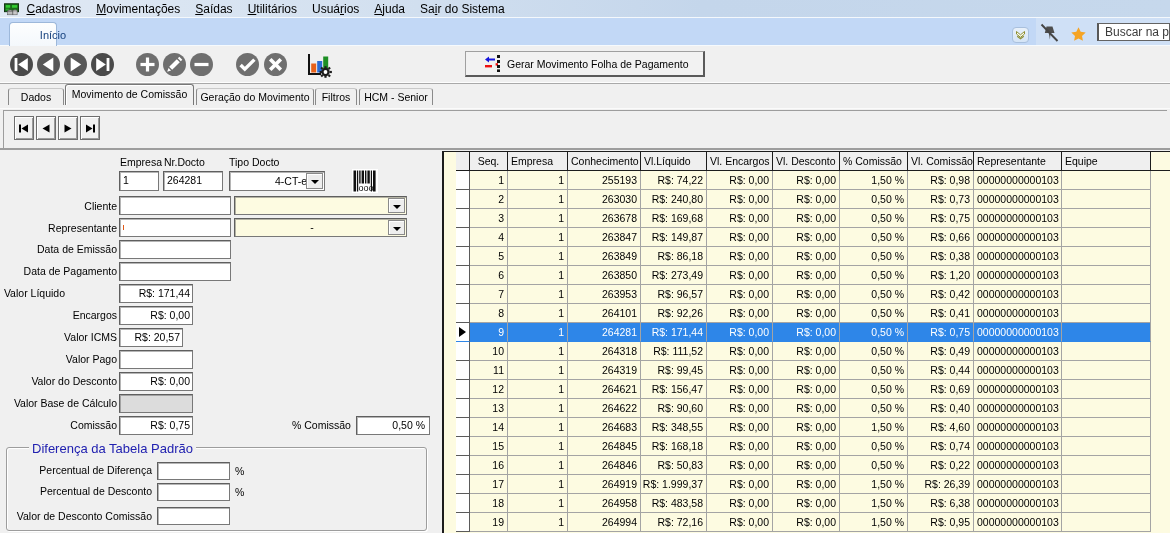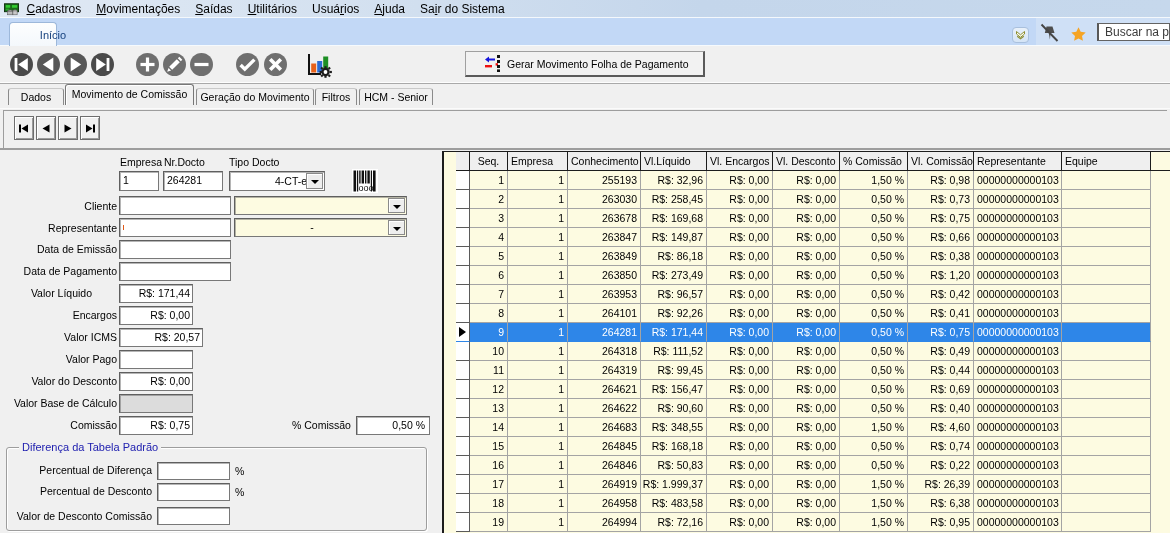--- a/index.html
+++ b/index.html
@@ -67,21 +67,21 @@
 .fld.dis { background:#dcdcdc; }
 .combo { position:absolute; background:#fff; border:1px solid #787878; border-top-color:#5f5f5f; border-left-color:#5f5f5f;
   box-shadow:inset 1px 1px 0 rgba(90,90,90,0.45); font-size:10.5px; }
 .combo.yel { background:#fdfbe1; }
 .combo .cbtn { position:absolute; right:1px; top:1px; bottom:1px; width:17px; background:#eeeeee;
   border:1px solid #8a8a8a; box-shadow:inset 1px 1px 0 #ffffff; }
 .combo .cbtn:after { content:""; position:absolute; left:4px; top:6px; width:0; height:0;
   border-left:4px solid transparent; border-right:4px solid transparent; border-top:4px solid #000; }
 #groupbox { position:absolute; left:6px; top:342px; width:421px; height:84px;
   border:1px solid #9d9d9d; border-radius:3px; box-shadow:inset 1px 1px 0 #fff, 1px 1px 0 #fff; }
-#groupbox .title { position:absolute; left:12px; top:-7px; background:#f0f0f0; padding:0 3px; font-size:11px; color:#2121b0; }
+#groupbox .title { position:absolute; left:22px; top:-7px; background:#f0f0f0; padding:0 3px; font-size:13px; color:#2121b0; }
 
 
 #grid { position:absolute; left:442px; top:46px; width:728px; height:382px; background:#fdfbe1; }
 #gridinner { position:absolute; left:0; top:0; width:742px; height:382px; border-left:2px solid #1c1c1c; border-top:1px solid #1c1c1c;padding-left:12px; }
 #ghead { display:flex; height:19px; border-bottom:1px solid #1c1c1c; }
 .gh { background:#efefef; border-right:1px solid #1c1c1c; font-size:10.5px; color:#000; line-height:18px;
   padding-left:3px; overflow:hidden; white-space:nowrap; flex:none; }
 .gh.c { text-align:center; padding-left:0; }
 .grow { display:flex; height:19px; }
 .gc { flex:none; border-right:1px solid #a4a4a4; border-bottom:1px solid #a4a4a4; font-size:10.5px; color:#000;
@@ -295,21 +295,21 @@
         <rect x="18.8" y="1.5" width="1.2" height="21"></rect>
           <rect x="21" y="1.5" width="2.6" height="21"></rect>
       </g>
       <text x="6.6" y="21.5" font-size="9" font-family="Liberation Sans" fill="#111">ooo</text>
     </svg>
 
     <div class="lbl rlbl" style="right:1053px; top:95px;">Cliente</div>
     <div class="lbl rlbl" style="right:1053px; top:117px;">Representante</div>
     <div class="lbl rlbl" style="right:1053px; top:138px;">Data de Emissão</div>
     <div class="lbl rlbl" style="right:1053px; top:160px;">Data de Pagamento</div>
-    <div class="lbl rlbl" style="right:1078px; top:182px;margin-left:8px;">Valor Líquido</div>
+    <div class="lbl rlbl" style="right:1105px; top:182px;margin-left:8px;">Valor Líquido</div>
     <div class="lbl rlbl" style="right:1053px; top:204px;">Encargos</div>
     <div class="lbl rlbl" style="right:1053px; top:226px;">Valor ICMS</div>
     <div class="lbl rlbl" style="right:1053px; top:248px;">Valor Pago</div>
     <div class="lbl rlbl" style="right:1053px; top:270px;">Valor do Desconto</div>
     <div class="lbl rlbl" style="right:1053px; top:292px;">Valor Base de Cálculo</div>
     <div class="lbl rlbl" style="right:1053px; top:314px;">Comissão</div>
 
     <div class="fld" style="left:119px; top:91px; width:112px; height:19px;"></div>
     <div class="combo yel" style="left:234px; top:91px; width:173px; height:19px;">
         <span class="cbtn"></span>
@@ -318,21 +318,21 @@
         <span style="position:absolute;left:3px;top:6px;width:1px;height:5px;background:#e05a18;"></span>
       </div>
     <div class="combo yel" style="left:234px; top:113px; width:173px; height:19px;">
         <span style="position:absolute;left:0;right:17px;text-align:center;top:0;line-height:16px;">-</span>
         <span class="cbtn"></span>
       </div>
     <div class="fld" style="left:119px; top:135px; width:112px; height:19px;"></div>
     <div class="fld" style="left:119px; top:157px; width:112px; height:19px;"></div>
     <div class="fld money" style="left:119px; top:179px; width:74px; height:19px;">R$: 171,44</div>
     <div class="fld money" style="left:119px; top:201px; width:74px; height:19px;">R$: 0,00</div>
-    <div class="fld money" style="left:119px; top:223px; width:84px; height:19px;">R$: 20,57</div>
+    <div class="fld money" style="left:119px; top:223px; width:64px; height:19px;">R$: 20,57</div>
     <div class="fld money" style="left:119px; top:245px; width:74px; height:19px;"></div>
     <div class="fld money" style="left:119px; top:267px; width:74px; height:19px;">R$: 0,00</div>
     <div class="fld money dis" style="left:119px; top:289px; width:74px; height:19px;"></div>
     <div class="fld money" style="left:119px; top:311px; width:74px; height:19px;">R$: 0,75</div>
     <div class="lbl" style="left:292px; top:314px;">% Comissão</div>
     <div class="fld money" style="left:356px; top:311px; width:74px; height:19px; padding-right:4px;">0,50 %</div>
 
     <div id="groupbox">
       <div class="title">Diferença da Tabela Padrão</div>
       <div class="lbl rlbl" style="right:274px; top:16px;">Percentual de Diferença</div>
@@ -358,34 +358,34 @@
           <div class="gh" style="width:68px;">% Comissão</div>
           <div class="gh" style="width:66px;">Vl. Comissão</div>
           <div class="gh" style="width:88px;">Representante</div>
           <div class="gh" style="width:89px;">Equipe</div>
         </div>
 <div class="grow">
             <div class="gc ind"></div>
             <div class="gc r">1</div>
             <div class="gc r">1</div>
             <div class="gc r">255193</div>
-            <div class="gc r">R$: 32,96</div>
+            <div class="gc r">R$: 74,22</div>
             <div class="gc r">R$: 0,00</div>
             <div class="gc r">R$: 0,00</div>
             <div class="gc r">1,50 %</div>
             <div class="gc r">R$: 0,98</div>
             <div class="gc l">00000000000103</div>
             <div class="gc l"></div>
           </div>
 <div class="grow">
             <div class="gc ind"></div>
             <div class="gc r">2</div>
             <div class="gc r">1</div>
             <div class="gc r">263030</div>
-            <div class="gc r">R$: 258,45</div>
+            <div class="gc r">R$: 240,80</div>
             <div class="gc r">R$: 0,00</div>
             <div class="gc r">R$: 0,00</div>
             <div class="gc r">0,50 %</div>
             <div class="gc r">R$: 0,73</div>
             <div class="gc l">00000000000103</div>
             <div class="gc l"></div>
           </div>
 <div class="grow">
             <div class="gc ind"></div>
             <div class="gc r">3</div>

